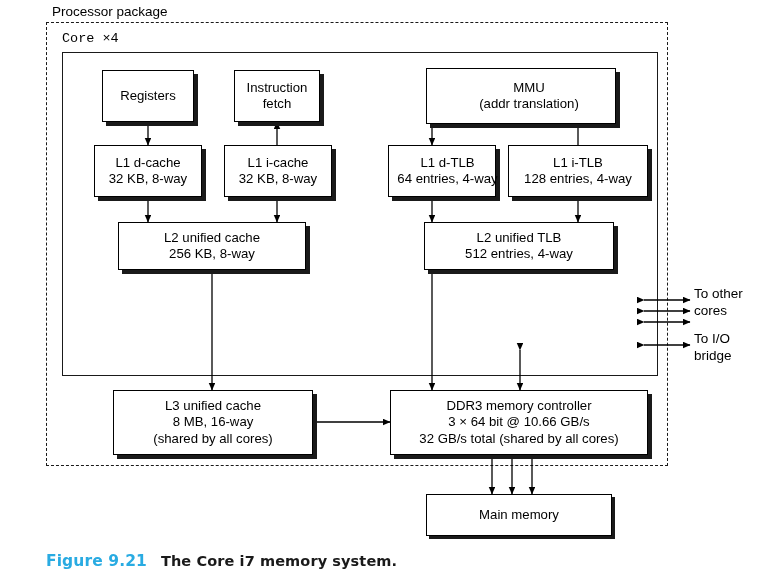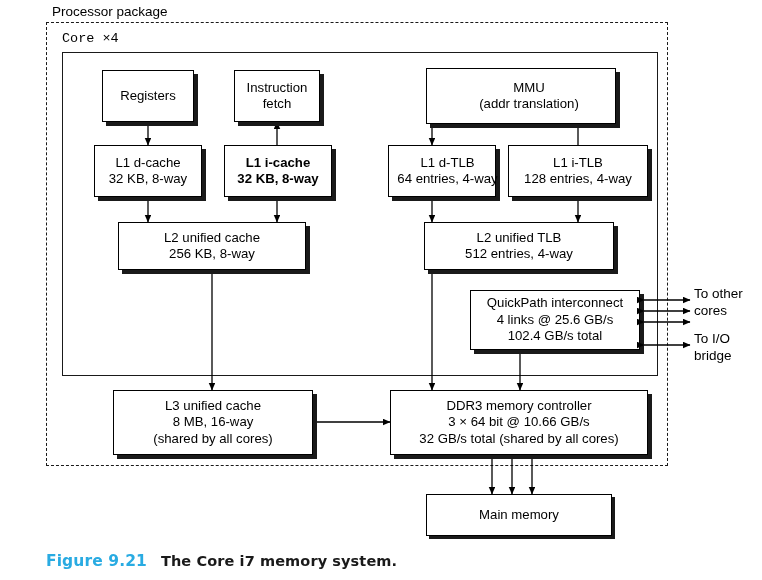--- a/index.html
+++ b/index.html
@@ -174,21 +174,21 @@
   <div class="abs dbox" style="left:426px; top:68px; width:190px; height:56px;padding-left:16px;">
     <span class="ln">MMU</span>
     <span class="ln">(addr translation)</span>
   </div>
 
   <div class="abs dbox" style="left:94px; top:145px; width:108px; height:52px;">
     <span class="ln">L1 d-cache</span>
     <span class="ln">32 KB, 8-way</span>
   </div>
 
-  <div class="abs dbox" style="left:224px; top:145px; width:108px; height:52px;font-weight:bold;">
+  <div class="abs dbox" style="left:224px; top:145px; width:108px; height:52px;">
     <span class="ln">L1 i-cache</span>
     <span class="ln">32 KB, 8-way</span>
   </div>
 
   <div class="abs dbox" style="left:388px; top:145px; width:108px; height:52px;padding-left:11px;">
     <span class="ln">L1 d-TLB</span>
     <span class="ln">64 entries, 4-way</span>
   </div>
 
   <div class="abs dbox" style="left:508px; top:145px; width:140px; height:52px;">
@@ -199,25 +199,20 @@
   <div class="abs dbox" style="left:118px; top:222px; width:188px; height:48px;">
     <span class="ln">L2 unified cache</span>
     <span class="ln">256 KB, 8-way</span>
   </div>
 
   <div class="abs dbox" style="left:424px; top:222px; width:190px; height:48px;">
     <span class="ln">L2 unified TLB</span>
     <span class="ln">512 entries, 4-way</span>
   </div>
 
-  <div class="abs dbox" style="left:470px; top:290px; width:170px; height:60px;">
-    <span class="ln">QuickPath interconnect</span>
-    <span class="ln">4 links @ 25.6 GB/s</span>
-    <span class="ln">102.4 GB/s total</span>
-  </div>
 
   <div class="abs dbox" style="left:113px; top:390px; width:200px; height:65px;">
     <span class="ln">L3 unified cache</span>
     <span class="ln">8 MB, 16-way</span>
     <span class="ln">(shared by all cores)</span>
   </div>
 
   <div class="abs dbox" style="left:390px; top:390px; width:258px; height:65px;">
     <span class="ln">DDR3 memory controller</span>
     <span class="ln">3 × 64 bit @ 10.66 GB/s</span>

